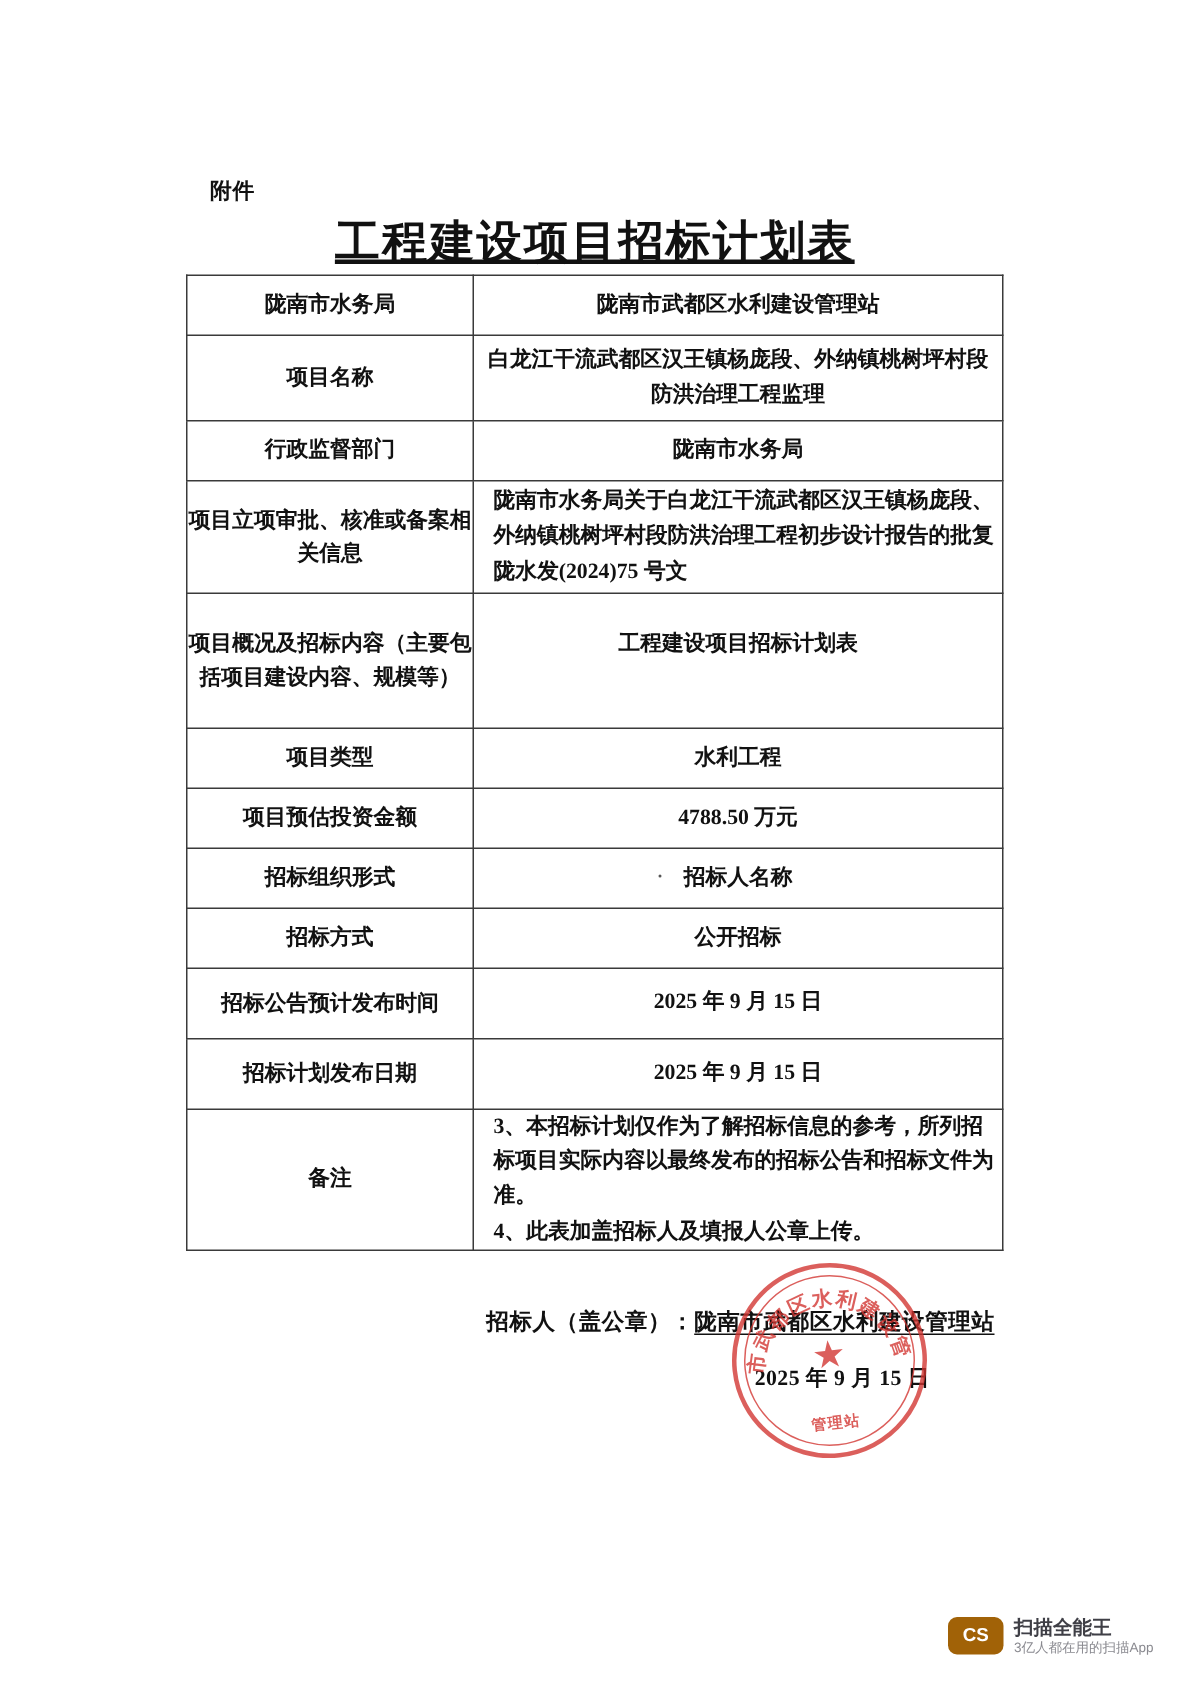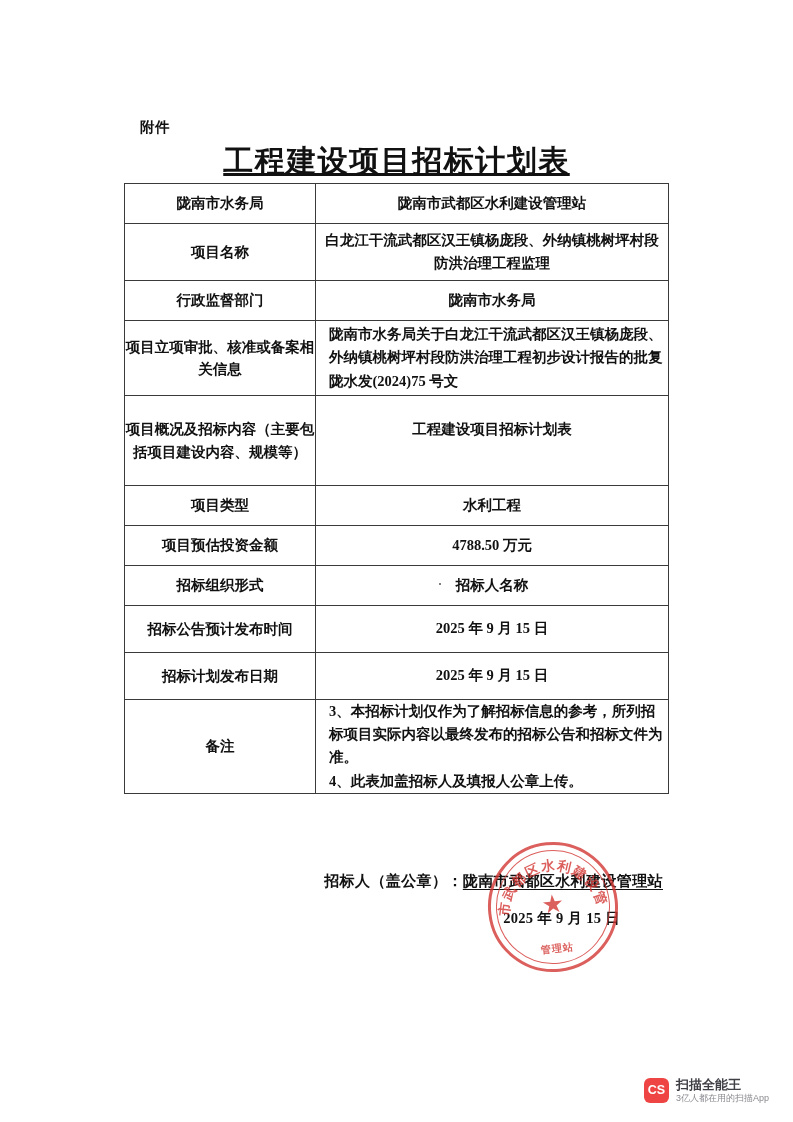--- a/index.html
+++ b/index.html
@@ -173,24 +173,24 @@
   
   .watermark {
     position: absolute;
     right: 24px;
     bottom: 18px;
     display: flex;
     align-items: center;
     gap: 7px;
   }
   .watermark .cs-badge {
-    width: 25px;
+    width: 37px;
     height: 25px;
     border-radius: 6px;
-    background: #ef4444;
+    background: #a16207;
     color: #ffffff;
     font-size: 12.5px;
     font-weight: bold;
     display: flex;
     align-items: center;
     justify-content: center;
     font-family: "Liberation Sans", sans-serif;
   }
   .watermark .cs-text {
     display: flex;
@@ -252,20 +252,24 @@
         <td class="label-cell">项目类型</td>
         <td class="value-cell">水利工程</td>
       </tr>
       <tr class="row-h7">
         <td class="label-cell">项目预估投资金额</td>
         <td class="value-cell">4788.50 万元</td>
       </tr>
       <tr class="row-h8">
         <td class="label-cell">招标组织形式</td>
         <td class="value-cell">招标人名称</td>
+      </tr>
+      <tr class="row-h9">
+        <td class="label-cell">招标方式</td>
+        <td class="value-cell">公开招标</td>
       </tr>
       <tr class="row-h10">
         <td class="label-cell">招标公告预计发布时间</td>
         <td class="value-cell">2025 年 9 月 15 日</td>
       </tr>
       <tr class="row-h11">
         <td class="label-cell">招标计划发布日期</td>
         <td class="value-cell">2025 年 9 月 15 日</td>
       </tr>
       <tr class="row-h12">

